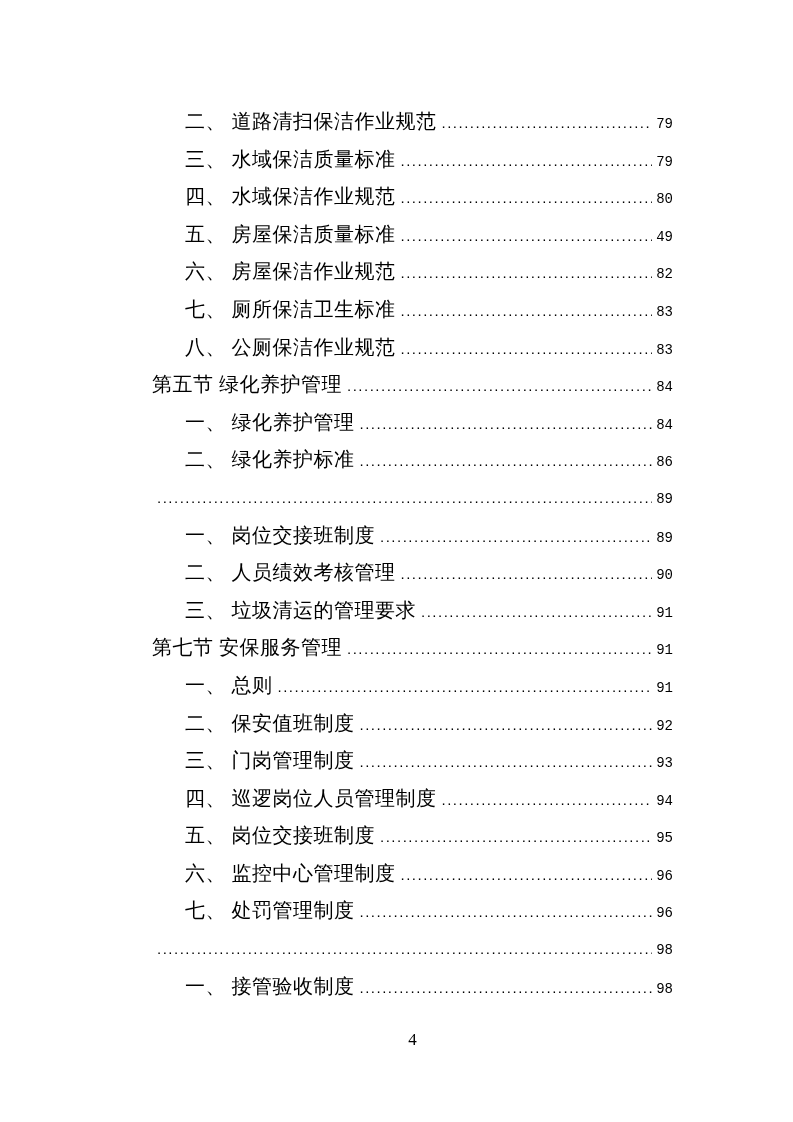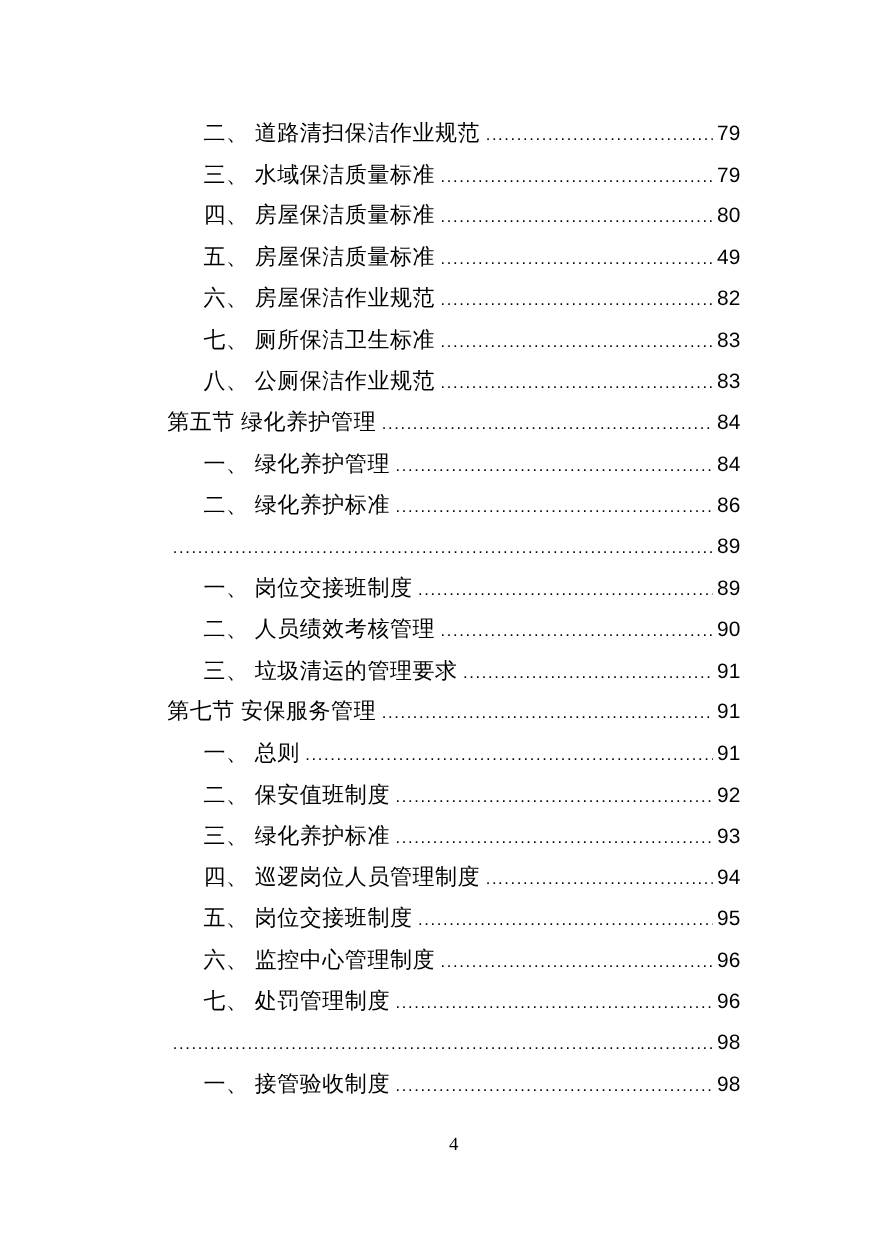--- a/index.html
+++ b/index.html
@@ -40,22 +40,22 @@
     margin: 0 4px 0 5px;
     font-family: "Liberation Sans", "DejaVu Sans", sans-serif;
     font-size: 15px;
     letter-spacing: 1.5px;
   }
   .toc-dots::after {
     content: "....................................................................................................................................";
   }
   .toc-page {
     white-space: nowrap;
-    font-family: Liberation Sans, sans-serif;
-    font-size: 19px;
+    font-family: Liberation Mono, monospace;
+    font-size: 14px;
   }
   .footer {
     position: absolute;
     left: 152px;
     top: 1026px;
     width: 521px;
     text-align: center;
   }
   .footer .page-num {
     font-size: 17px;
@@ -73,21 +73,21 @@
     <span class="toc-page">79</span>
   </div>
 
   <div class="toc-row level-3">
     <span class="toc-label">三、 水域保洁质量标准</span>
     <span class="toc-dots"></span>
     <span class="toc-page">79</span>
   </div>
 
   <div class="toc-row level-3">
-    <span class="toc-label">四、 房屋保洁质量标准</span>
+    <span class="toc-label">四、 水域保洁作业规范</span>
     <span class="toc-dots"></span>
     <span class="toc-page">80</span>
   </div>
 
   <div class="toc-row level-3">
     <span class="toc-label">五、 房屋保洁质量标准</span>
     <span class="toc-dots"></span>
     <span class="toc-page">49</span>
   </div>
 
@@ -162,21 +162,21 @@
     <span class="toc-page">91</span>
   </div>
 
   <div class="toc-row level-3">
     <span class="toc-label">二、 保安值班制度</span>
     <span class="toc-dots"></span>
     <span class="toc-page">92</span>
   </div>
 
   <div class="toc-row level-3">
-    <span class="toc-label">三、 绿化养护标准</span>
+    <span class="toc-label">三、 门岗管理制度</span>
     <span class="toc-dots"></span>
     <span class="toc-page">93</span>
   </div>
 
   <div class="toc-row level-3">
     <span class="toc-label">四、 巡逻岗位人员管理制度</span>
     <span class="toc-dots"></span>
     <span class="toc-page">94</span>
   </div>
 

